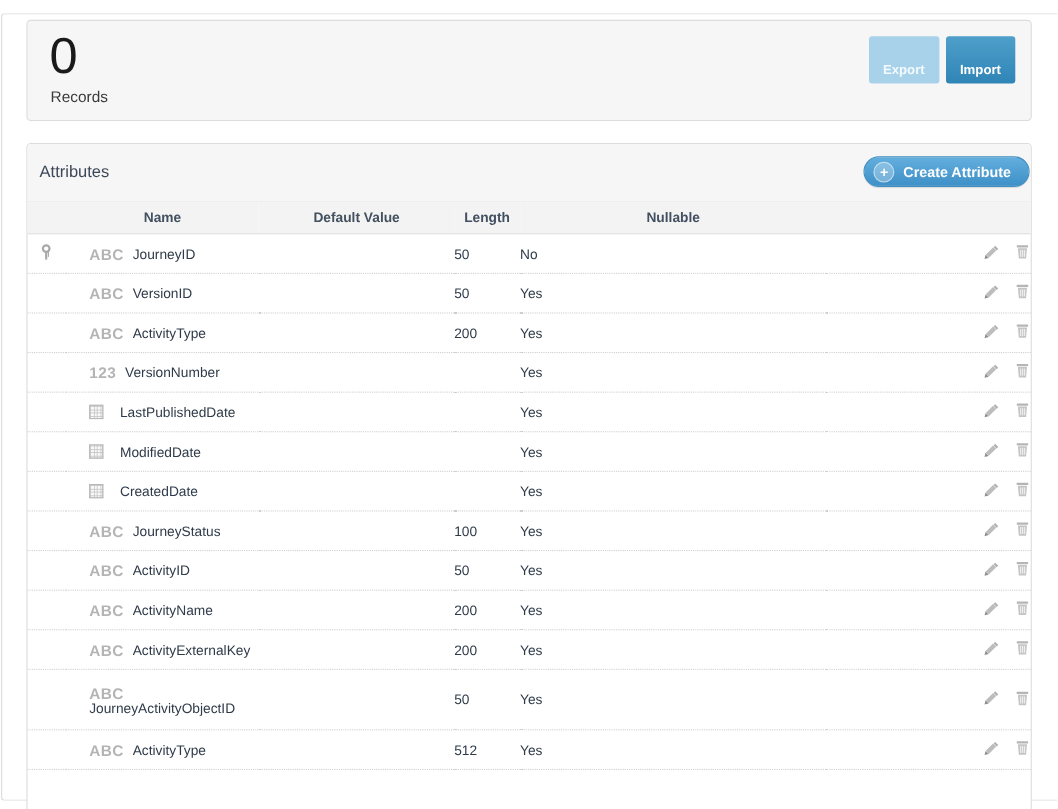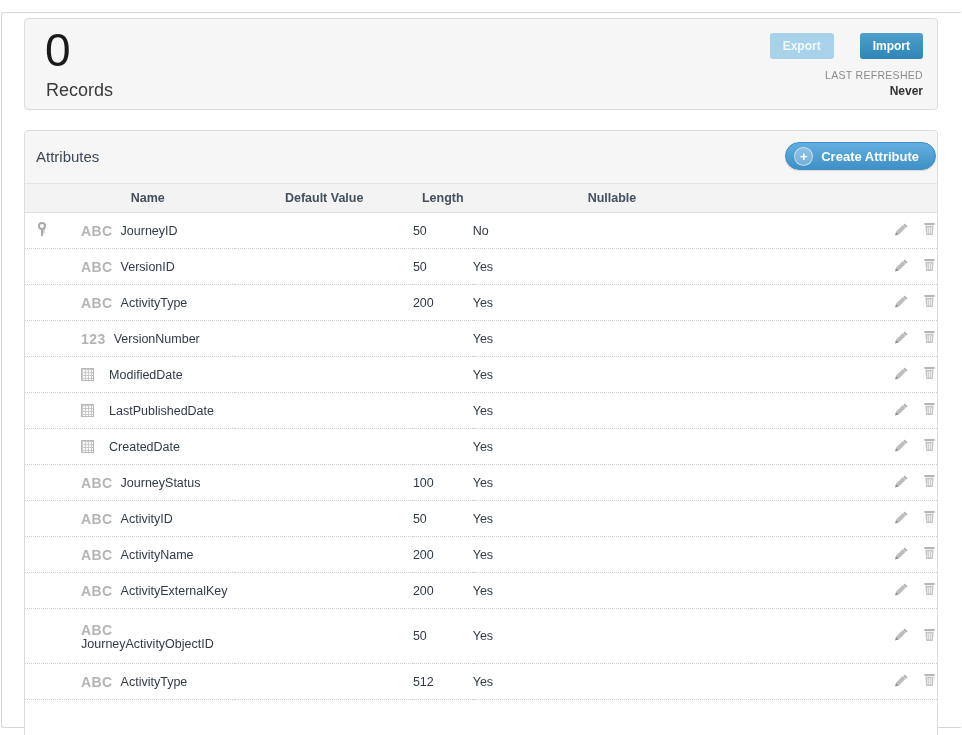--- a/index.html
+++ b/index.html
@@ -50,42 +50,41 @@
     font-size: 46px;
     line-height: 56px;
     font-weight: 400;
     color: #1a1a1a;
     letter-spacing: -1px;
   }
   .records-label {
     position: absolute;
     left: 21px;
     top: 61px;
-    font-size: 18px;
+    font-size: 14px;
     color: #3a3a3a;
   }
 
   .btn-row {
     position: absolute;
     right: 14px;
     top: 14px;
     display: flex;
     gap: 6px;
   }
   .btn {
     font-family: "Liberation Sans", sans-serif;
     font-size: 12px;
     font-weight: bold;
     color: #ffffff;
     border: none;
     border-radius: 3px;
-    padding: 6px 13px 6px 13px;
+    padding: 23px 13px 6px 13px;
     cursor: pointer;
     line-height: 14px;
-    margin-left: 20px;
   }
   .btn-export {
     background: #a8d1ea;
     color: #f2fafe;
   }
   .btn-import {
     background: #3c8dbc;
     background: linear-gradient(#4f9fca, #2f85b6);
     color: #ffffff;
   }
@@ -288,24 +287,20 @@
 
 <div class="records-panel">
   <div class="records-count">0</div>
   <div class="records-label">Records</div>
 
   <div class="btn-row">
     <button class="btn btn-export">Export</button>
     <button class="btn btn-import">Import</button>
   </div>
 
-  <div class="refresh-block">
-    <div class="refresh-label">LAST REFRESHED</div>
-    <div class="refresh-value">Never</div>
-  </div>
 </div>
 
 <div class="attr-panel">
 
   <div class="attr-header">
     <div class="attr-title">Attributes</div>
     <button class="create-btn">
       <span class="plus-badge">+</span>
       <span>Create Attribute</span>
     </button>
@@ -421,44 +416,44 @@
                 <rect x="5.6" y="6" width="1.2" height="6.8" fill="#ededed"></rect>
                 <rect x="7.5" y="6" width="1.2" height="6.8" fill="#ededed"></rect>
                 <rect x="9.4" y="6" width="1.2" height="6.8" fill="#ededed"></rect>
               </svg></span></td>
         </tr>
         <tr>
           <td class="key-cell"></td>
           <td>
             <div class="cell-name">
               <span class="type-icon"><span class="cal-icon"></span></span>
+              <span class="name-text">LastPublishedDate</span>
+            </div>
+          </td>
+          <td></td>
+          <td class="len-cell"></td>
+          <td class="null-cell">Yes</td>
+          <td class="actions-cell"><span class="icon-btn"><svg width="15" height="15" viewBox="0 0 16 16" aria-hidden="true">
+                <path d="M11.4 1.6l3 3-1.5 1.5-3-3z" fill="#b0b0b0"></path>
+                <path d="M9.4 3.1l3 3-7.1 7.1-3-3z" fill="#bdbdbd"></path>
+                <path d="M2.1 10.3l3 3-4 1z" fill="#8e8e8e"></path>
+              </svg></span><span class="icon-btn"><svg width="15" height="16" viewBox="0 0 16 16" aria-hidden="true">
+                <rect x="2.5" y="1.5" width="11" height="2.2" rx="0.4" fill="#b5b5b5"></rect>
+                <path d="M3.6 4.4h8.8l-.9 10.1H4.5z" fill="#c4c4c4"></path>
+                <rect x="5.6" y="6" width="1.2" height="6.8" fill="#ededed"></rect>
+                <rect x="7.5" y="6" width="1.2" height="6.8" fill="#ededed"></rect>
+                <rect x="9.4" y="6" width="1.2" height="6.8" fill="#ededed"></rect>
+              </svg></span></td>
+        </tr>
+        <tr>
+          <td class="key-cell"></td>
+          <td>
+            <div class="cell-name">
+              <span class="type-icon"><span class="cal-icon"></span></span>
               <span class="name-text">ModifiedDate</span>
-            </div>
-          </td>
-          <td></td>
-          <td class="len-cell"></td>
-          <td class="null-cell">Yes</td>
-          <td class="actions-cell"><span class="icon-btn"><svg width="15" height="15" viewBox="0 0 16 16" aria-hidden="true">
-                <path d="M11.4 1.6l3 3-1.5 1.5-3-3z" fill="#b0b0b0"></path>
-                <path d="M9.4 3.1l3 3-7.1 7.1-3-3z" fill="#bdbdbd"></path>
-                <path d="M2.1 10.3l3 3-4 1z" fill="#8e8e8e"></path>
-              </svg></span><span class="icon-btn"><svg width="15" height="16" viewBox="0 0 16 16" aria-hidden="true">
-                <rect x="2.5" y="1.5" width="11" height="2.2" rx="0.4" fill="#b5b5b5"></rect>
-                <path d="M3.6 4.4h8.8l-.9 10.1H4.5z" fill="#c4c4c4"></path>
-                <rect x="5.6" y="6" width="1.2" height="6.8" fill="#ededed"></rect>
-                <rect x="7.5" y="6" width="1.2" height="6.8" fill="#ededed"></rect>
-                <rect x="9.4" y="6" width="1.2" height="6.8" fill="#ededed"></rect>
-              </svg></span></td>
-        </tr>
-        <tr>
-          <td class="key-cell"></td>
-          <td>
-            <div class="cell-name">
-              <span class="type-icon"><span class="cal-icon"></span></span>
-              <span class="name-text">LastPublishedDate</span>
             </div>
           </td>
           <td></td>
           <td class="len-cell"></td>
           <td class="null-cell">Yes</td>
           <td class="actions-cell"><span class="icon-btn"><svg width="15" height="15" viewBox="0 0 16 16" aria-hidden="true">
                 <path d="M11.4 1.6l3 3-1.5 1.5-3-3z" fill="#b0b0b0"></path>
                 <path d="M9.4 3.1l3 3-7.1 7.1-3-3z" fill="#bdbdbd"></path>
                 <path d="M2.1 10.3l3 3-4 1z" fill="#8e8e8e"></path>
               </svg></span><span class="icon-btn"><svg width="15" height="16" viewBox="0 0 16 16" aria-hidden="true">

